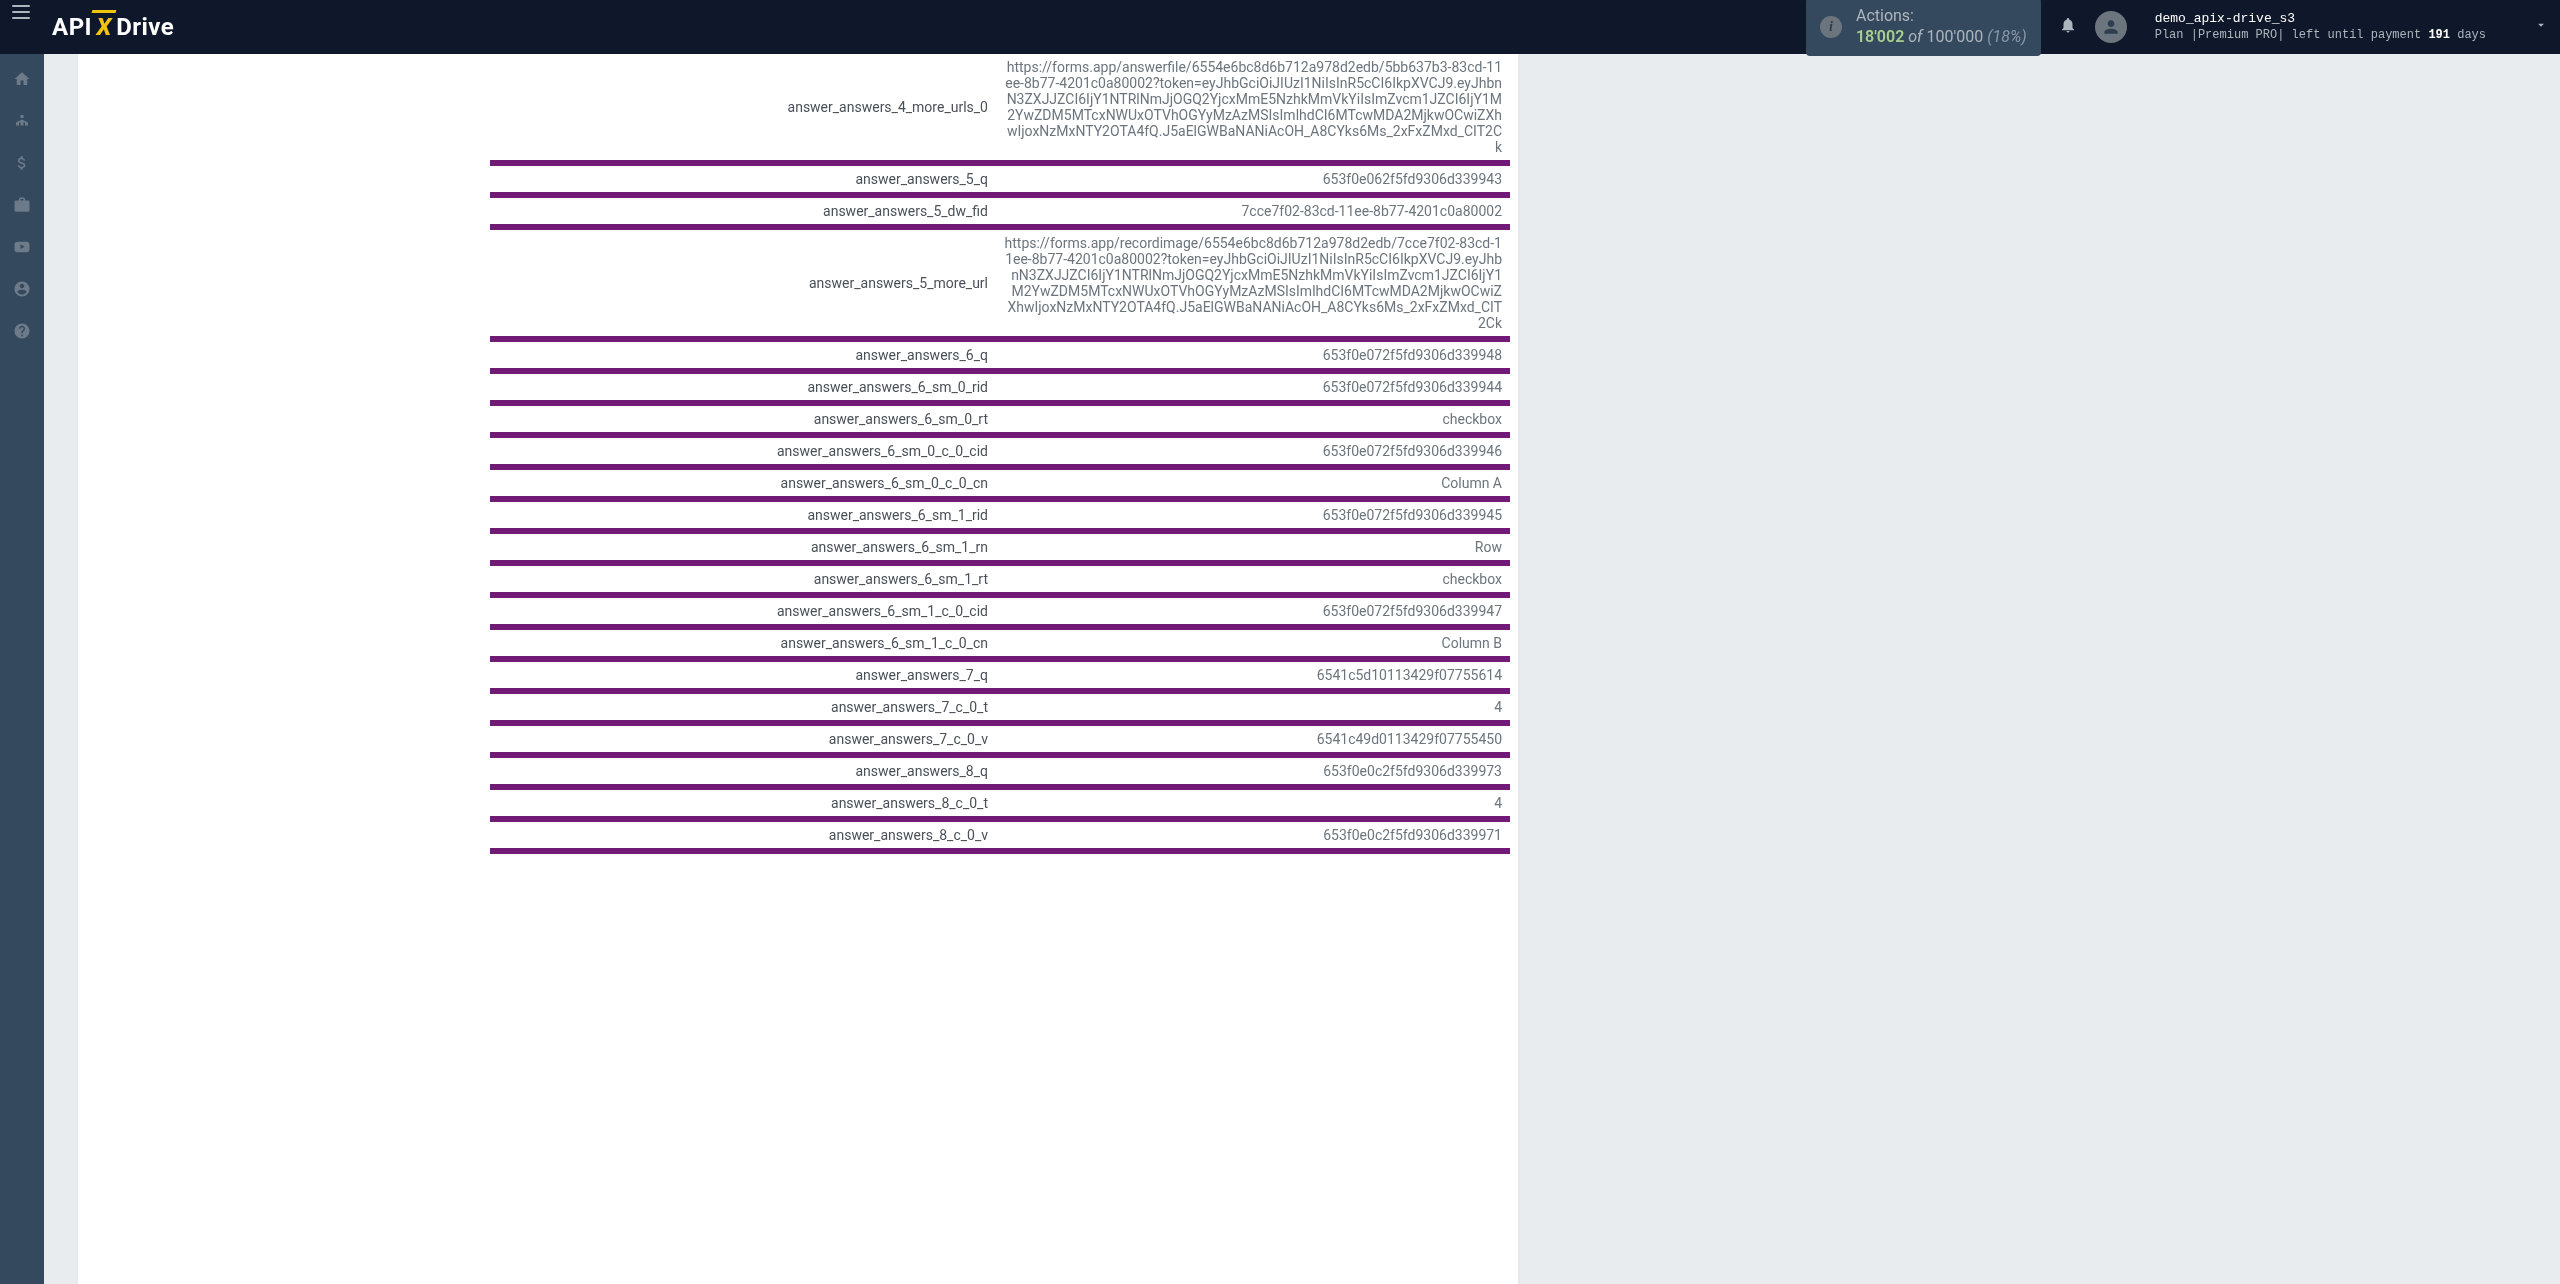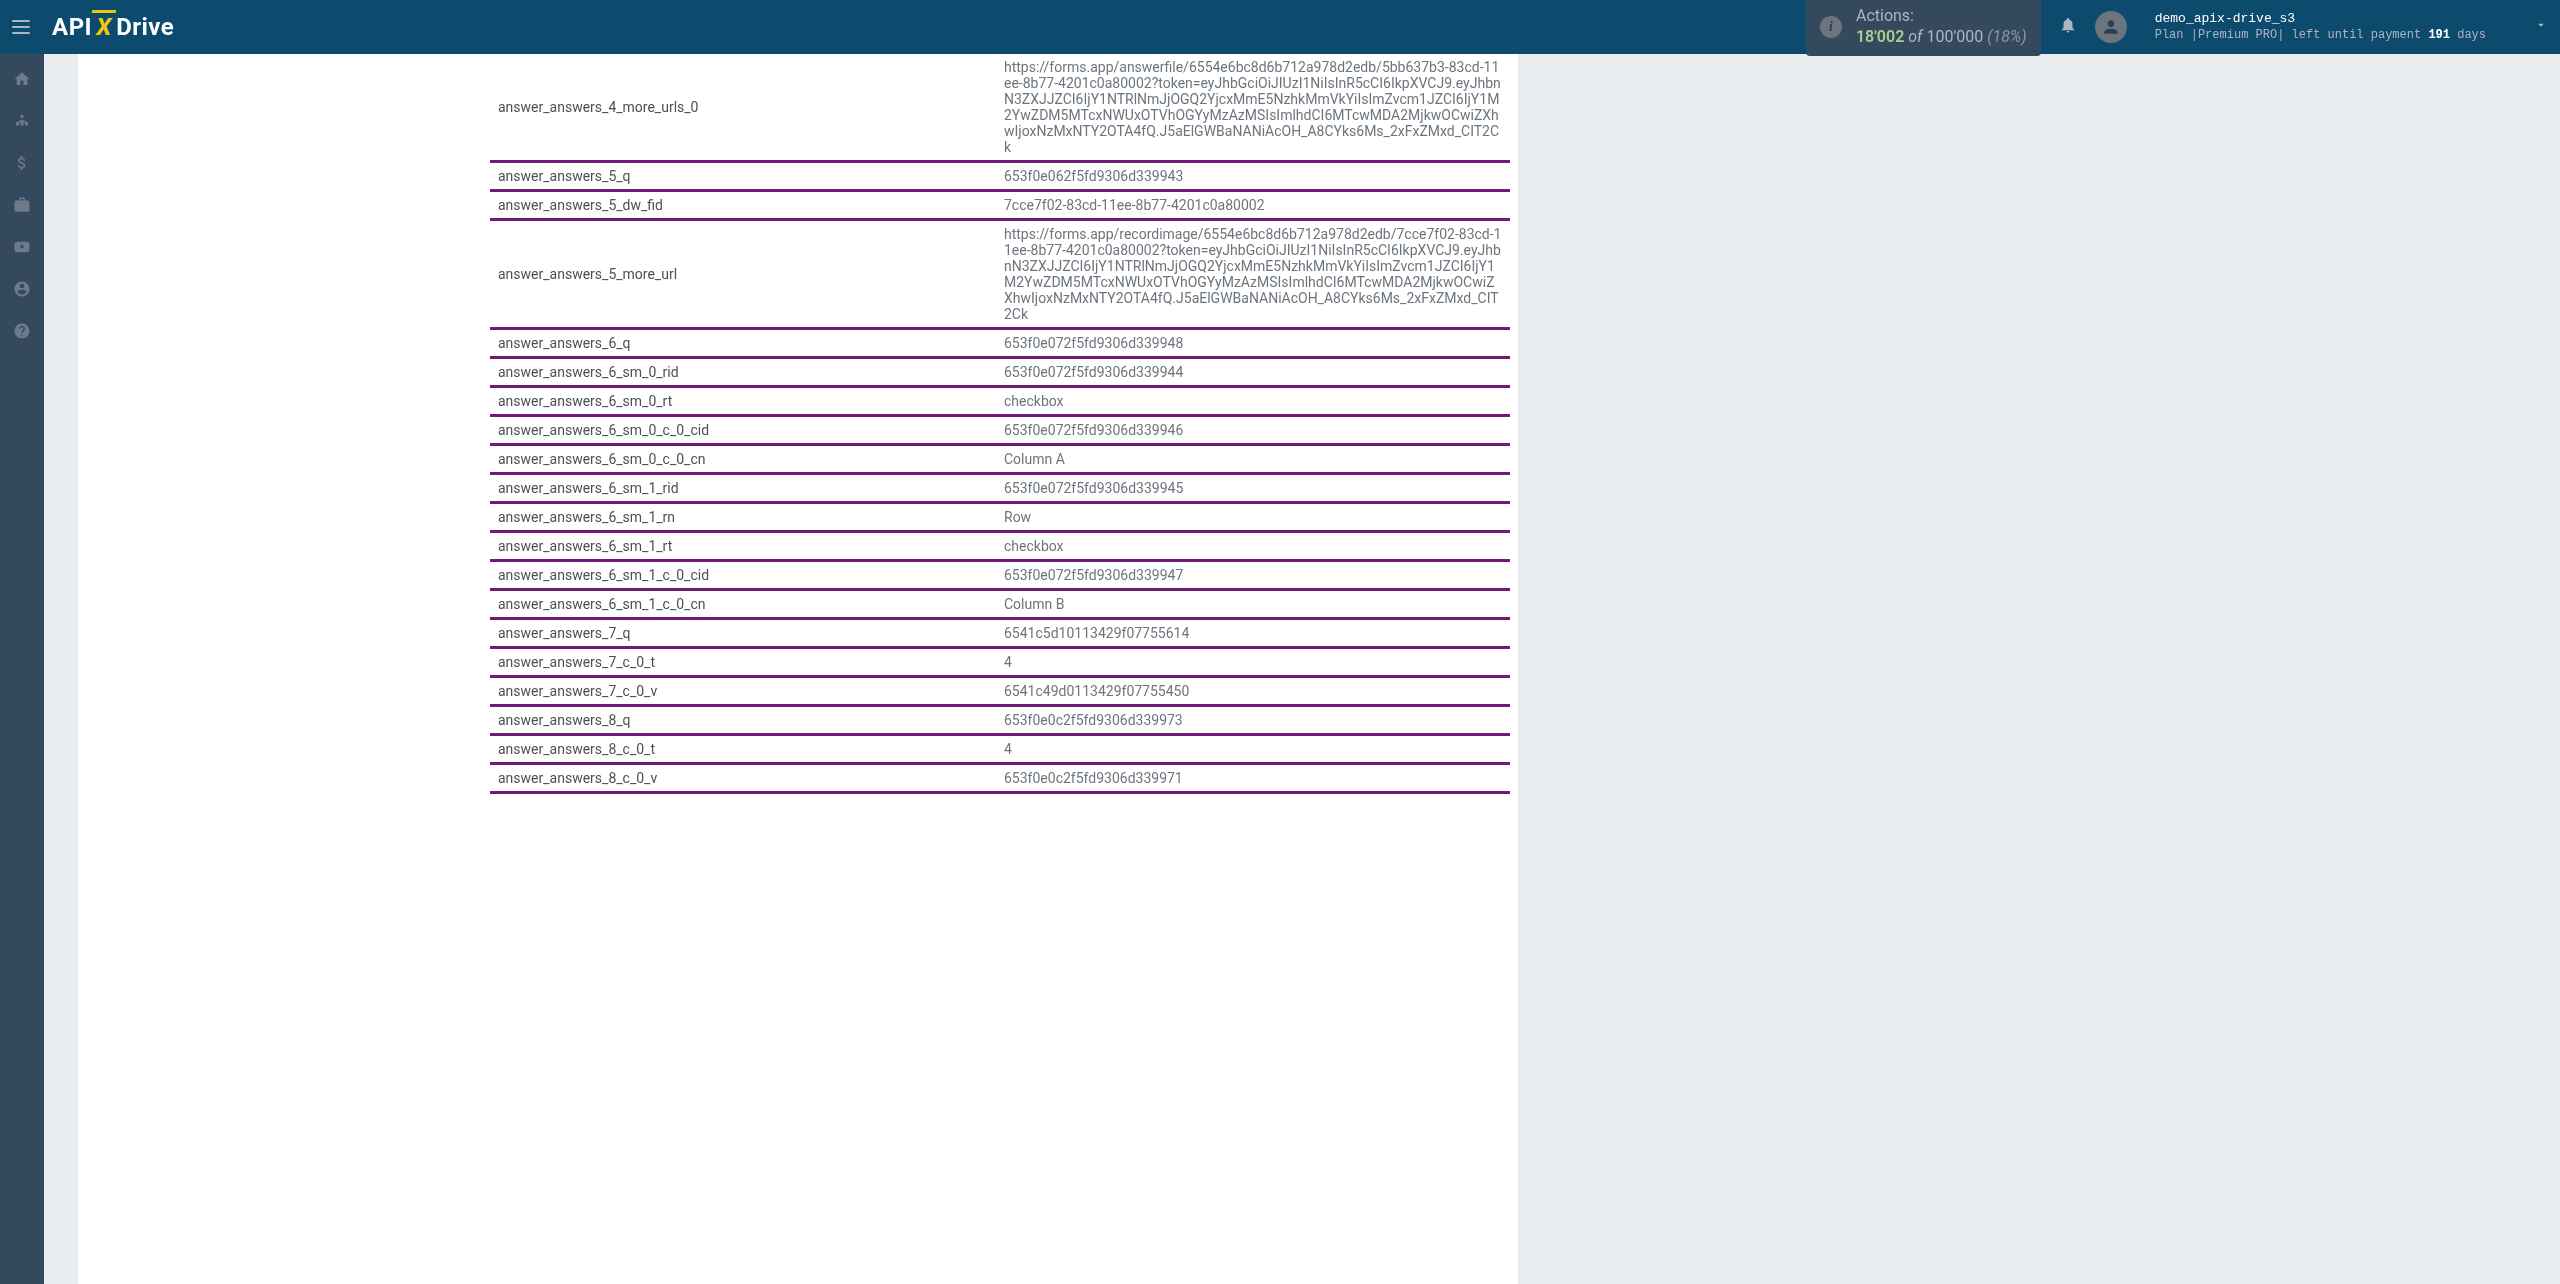--- a/index.html
+++ b/index.html
@@ -3,24 +3,23 @@
   <meta charset="utf-8">
   <style>
     * { margin: 0; padding: 0; box-sizing: border-box; }
     body {
       font-family: -apple-system, BlinkMacSystemFont, "Segoe UI", Roboto, "Helvetica Neue", Arial, sans-serif;
       background: #e9ecef;
       font-size: 14px;
       color: #495057;
     }
     .topbar {
-      background: #0c4a6e;
+      background: #0f172a;
       height: 54px;
       display: flex;
-      align-items: center;
       padding: 0 12px;
       color: #fff;
       position: relative;
       z-index: 100;
     }
     .hamburger {
       width: 24px;
       height: 24px;
       display: flex;
       flex-direction: column;
@@ -175,24 +174,25 @@
       margin-left: 412px;
       width: 1020px;
     }
     table {
       width: 100%;
       border-collapse: collapse;
       font-size: 14px;
     }
     td {
       padding: 5px 8px;
-      border-bottom: 3px solid #701a75;
+      border-bottom: 6px solid #701a75;
       vertical-align: middle;
       color: #495057;
       word-break: break-all;
+      text-align: right;
     }
     td.key {
       width: 506px;
       color: #495057;
       margin-left: 8px;
     }
     td.val {
       color: #6c757d;
     }
   </style>

